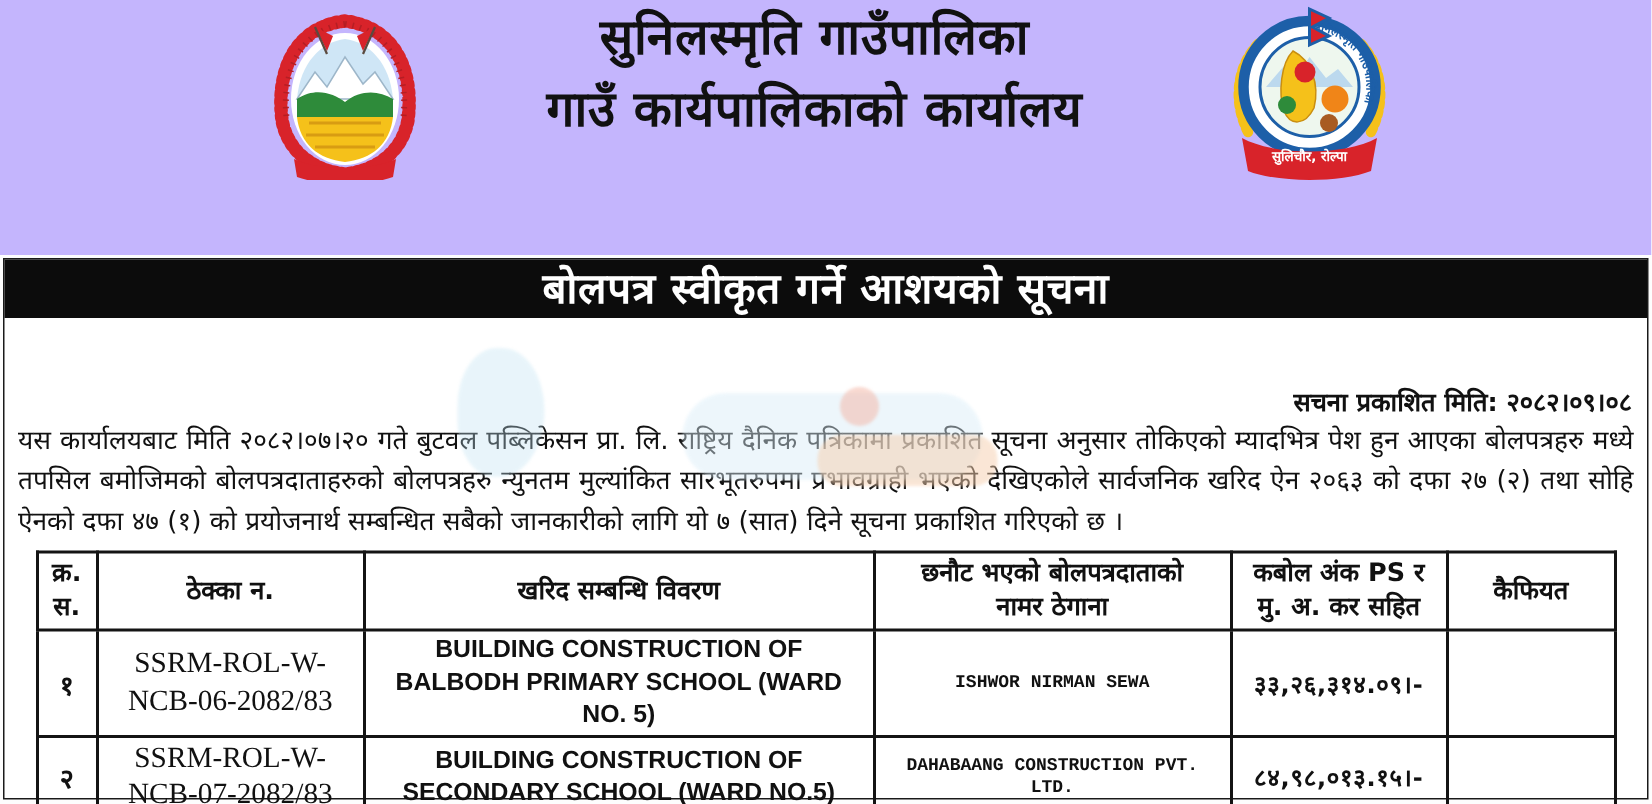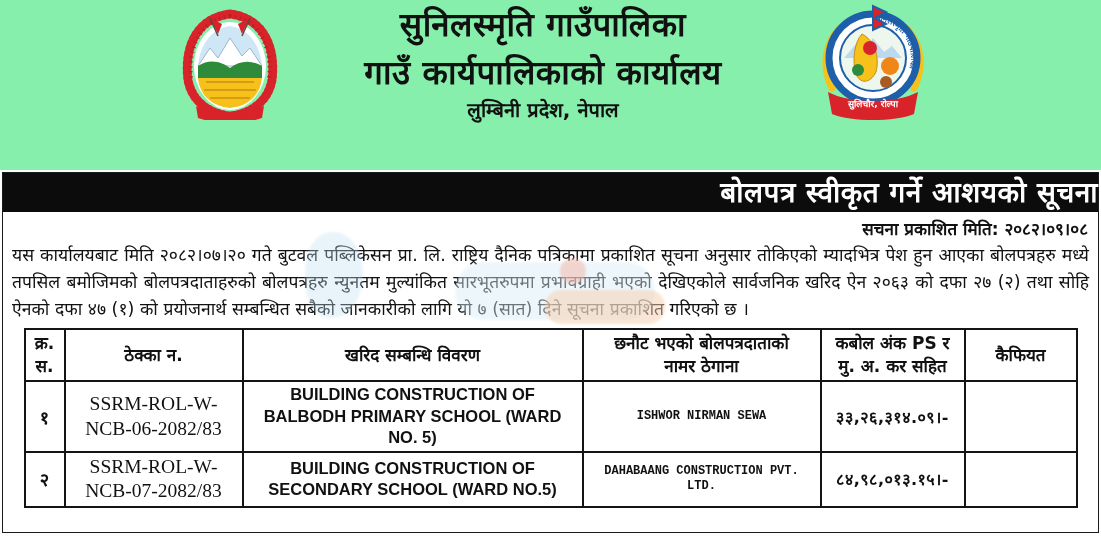--- a/index.html
+++ b/index.html
@@ -4,42 +4,43 @@
 <style>
   * { box-sizing: border-box; }
   html,body { margin:0; padding:0; }
   body {
     width:1101px; height:536px; position:relative; overflow:hidden;
     background:#fdfdfd; color:#111;
     font-family:"DejaVu Sans", sans-serif;
   }
 
   
-  .header { position:relative; height:170px; background:#86efac; }
+  .header { position:relative; height:170px; background:#c4b5fd; }
   .logo-left  { position:absolute; left:176px; top:8px;  width:108px; height:112px; }
   .logo-right { position:absolute; left:810px; top:4px;  width:126px; height:116px; }
   .titles { position:absolute; left:285px; right:300px; top:6px; text-align:center; }
   .title-main   { font-size:33px; font-weight:700; line-height:1.15; letter-spacing:.5px; }
   .title-office { font-size:33px; font-weight:700; line-height:1.15; margin-top:10px; letter-spacing:.5px; }
   .title-sub    { font-size:20px; font-weight:700; margin-top:7px; }
   .title-sub2   { font-size:20px; font-weight:700; margin-top:4px; }
 
   
   .notice-box {
     position:absolute; left:2px; right:2px; top:172px; bottom:3px;
     border:1.5px solid #1a1a1a; background:#fff;
   }
   .banner {
     height:39px; background:#0c0c0c; color:#ffffff;
-    font-size:28px; font-weight:700; text-align:right; line-height:39px;
+    font-size:28px; font-weight:700; text-align:center; line-height:39px;
     letter-spacing:.5px;
   }
   .date-line {
     text-align:right; font-size:17px; font-weight:700;
     padding:5px 10px 1px 0;
+    margin-top:39px;
   }
   .body-text {
     font-size:17.5px; font-weight:400; line-height:1.55;
     text-align:justify; padding:1px 9px 0 9px;
   }
 
   
   .watermark { position:absolute; pointer-events:none; opacity:.35; filter:blur(1px); }
   .wm-blue   { left:305px; top:232px; width:58px;  height:86px;  background:#bfe2f2; border-radius:48% 52% 55% 45%; }
   .wm-blue2  { left:455px; top:262px; width:200px; height:58px;  background:#d9edf8; border-radius:30px; opacity:.45; }
@@ -101,21 +102,20 @@
       <line x1="42" y1="28" x2="34" y2="10" stroke="#5b4a3f" stroke-width="1.5"></line>
       <line x1="66" y1="28" x2="74" y2="10" stroke="#5b4a3f" stroke-width="1.5"></line>
     </g>
 
     <path d="M20 98 C36 106 72 106 88 98 L86 110 C70 116 38 116 22 110 Z" fill="#d8232a"></path>
   </svg>
 
   <div class="titles">
     <div class="title-main">सुनिलस्मृति गाउँपालिका</div>
     <div class="title-office">गाउँ कार्यपालिकाको कार्यालय</div>
-    <div class="title-sub2">लुम्बिनी प्रदेश, नेपाल</div>
   </div>
 
   <svg class="logo-right" viewBox="0 0 126 116" aria-hidden="true">
 
     <g stroke="#f5c11a" stroke-width="7" stroke-dasharray="3 3" fill="none" stroke-linecap="round">
       <path d="M22 84 C12 64 14 40 30 24"></path>
       <path d="M104 84 C114 64 112 40 96 24"></path>
     </g>
 
     <circle cx="63" cy="54" r="44" fill="#ffffff" stroke="#1d5fa8" stroke-width="7"></circle>

